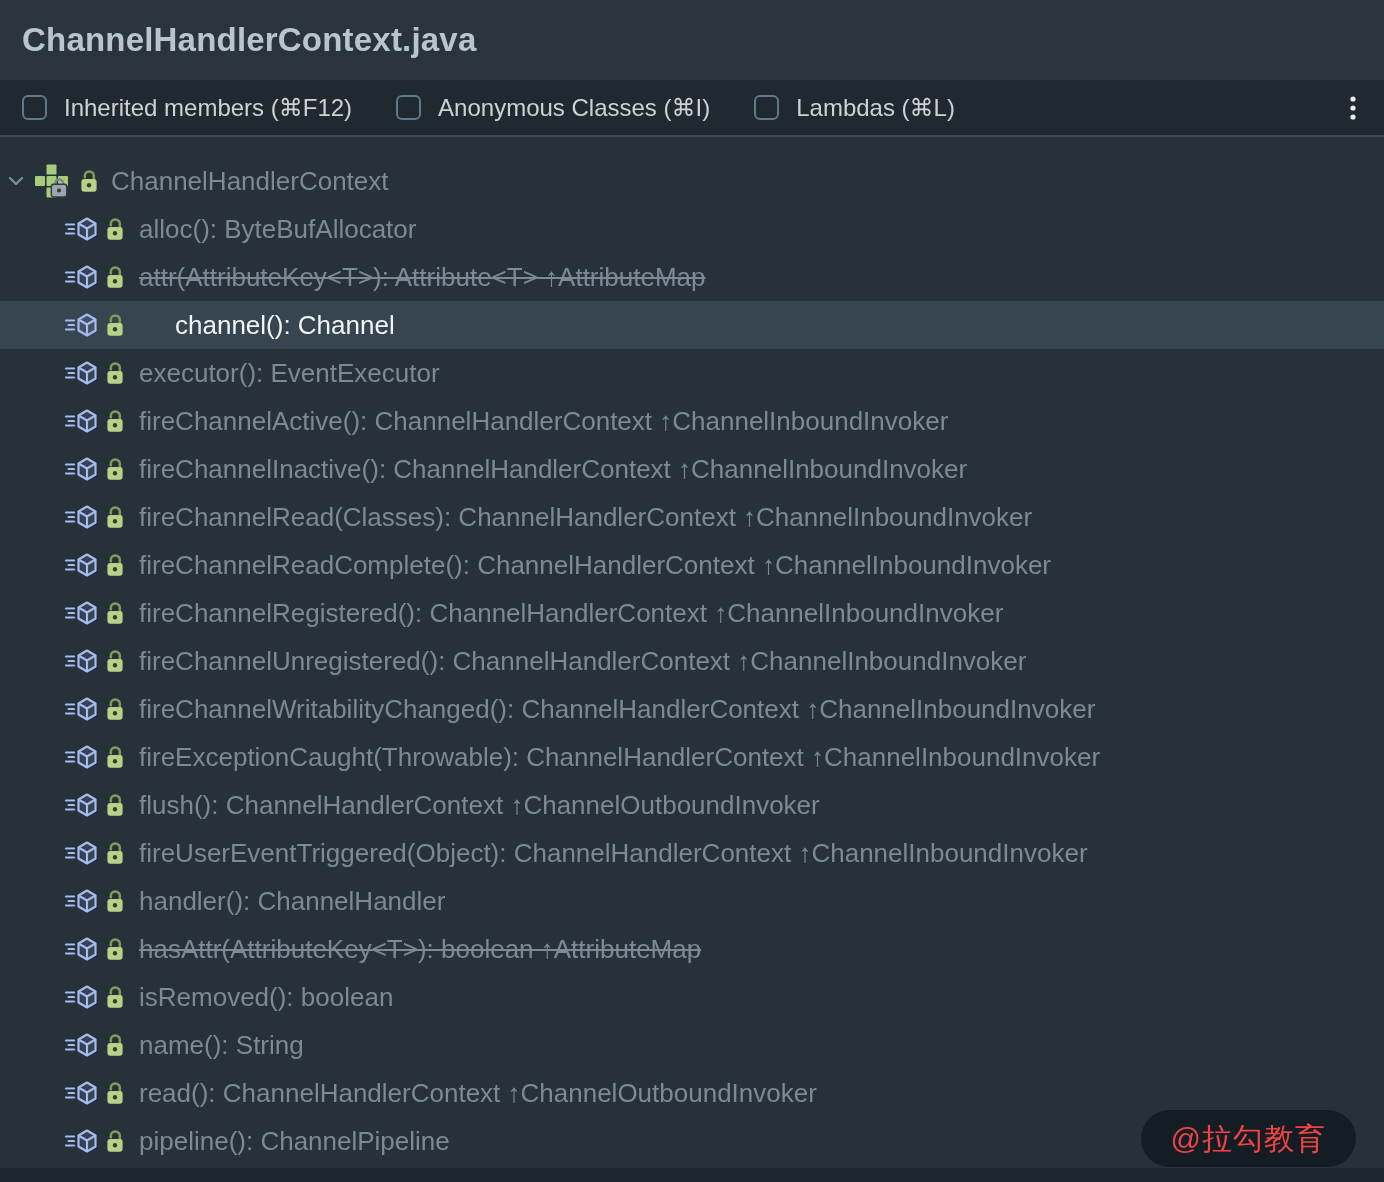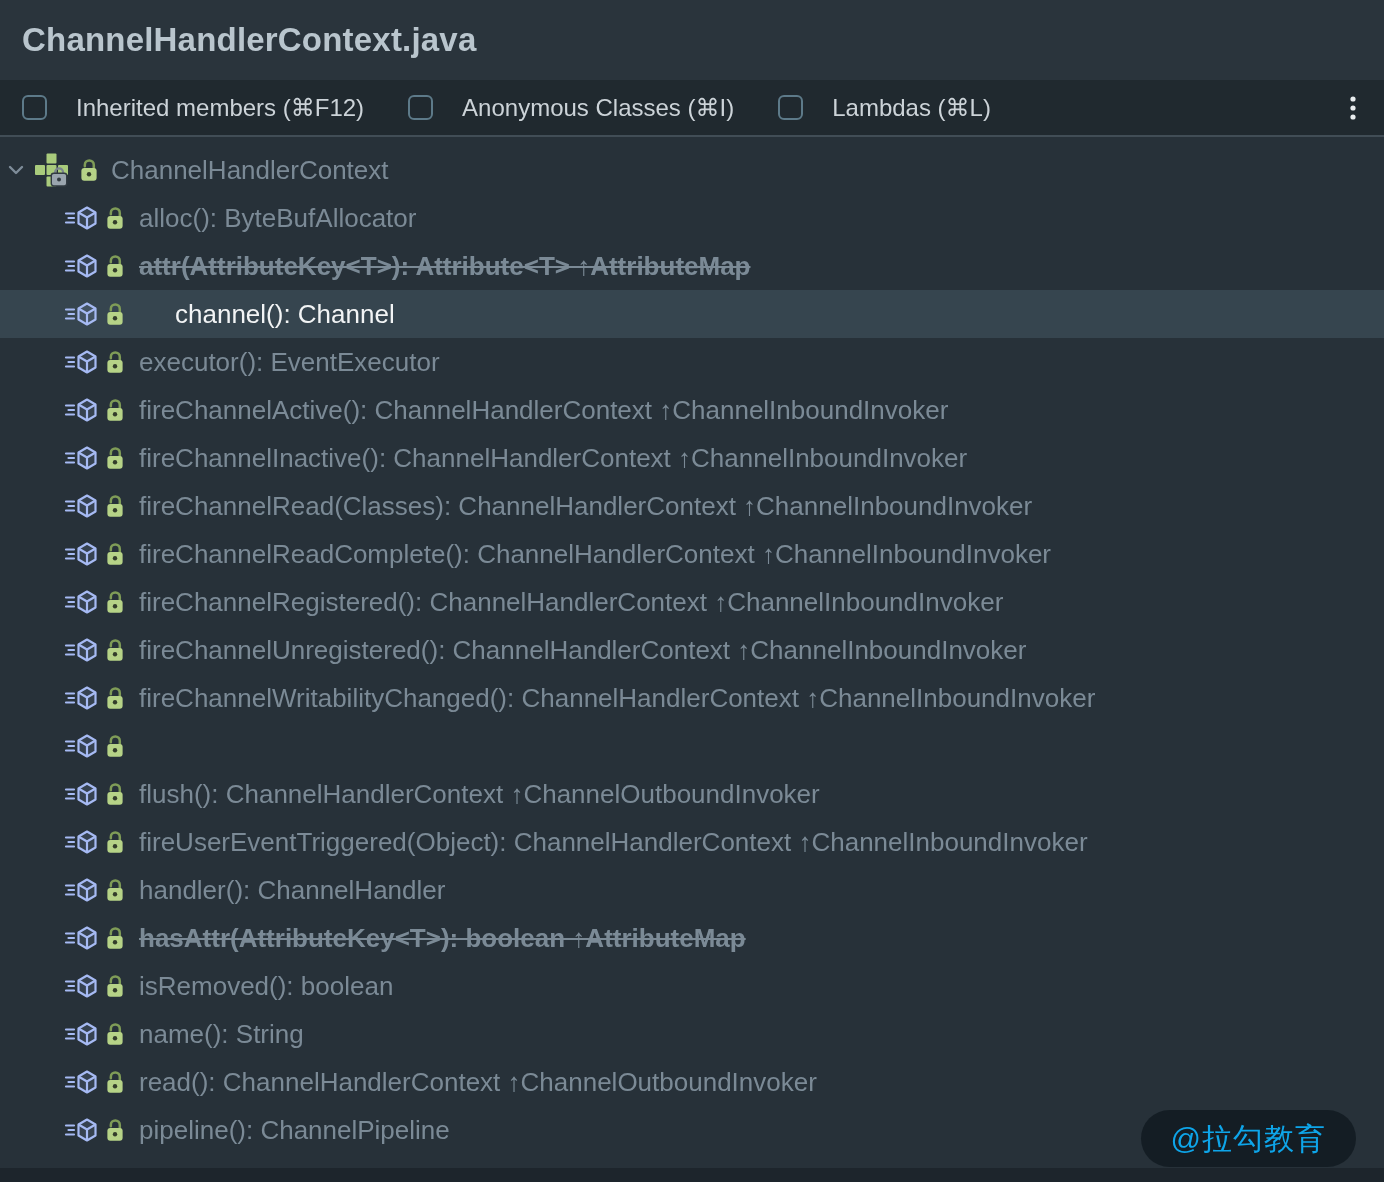--- a/index.html
+++ b/index.html
@@ -56,48 +56,48 @@
     cursor:default;
   }
   .checkbox{
     width:25px;height:25px;
     border:2.5px solid var(--checkbox-border);
     border-radius:6px;
     background:transparent;
     flex:0 0 auto;
   }
   .filter-label{
-    margin-left:29px;
+    margin-left:17px;
     font-size:24px;color:var(--toolbar-text);
     white-space:nowrap;
   }
   .kebab{
     margin-left:auto;margin-right:14px;
     display:flex;align-items:center;justify-content:center;
     width:34px;height:40px;
   }
 
   
   .tree{
     flex:1 1 auto;
     background:var(--list-bg);
-    padding-top:9px;
+    padding-top:20px;
     overflow:hidden;
   }
   .row{
     height:48px;
     display:flex;align-items:center;
     white-space:nowrap;
   }
   .row .label{
     font-size:26px;color:var(--row-text);
   }
   .row.selected{background:var(--selected-bg);}
   .row.selected .label{color:var(--selected-text);margin-left:36px;}
-  .row.deprecated .label{text-decoration:line-through;text-decoration-thickness:2px;font-weight:bold;}
+  .row.deprecated .label{text-decoration:line-through;text-decoration-thickness:2px;}
 
   .class-row{padding-left:4px;}
   .class-row .chevron{width:24px;height:24px;margin-right:6px;display:flex;align-items:center;justify-content:center;}
   .class-row .icon.interface{width:38px;height:36px;margin-right:8px;position:relative;display:flex;align-items:center;}
   .class-row .icon.lock{margin-right:13px;}
   .member{padding-left:64px;}
   .icon.method{width:34px;height:24px;margin-right:8px;display:flex;align-items:center;}
   .icon.lock{width:18px;height:24px;margin-right:15px;display:flex;align-items:center;}
   .icon svg{display:block;}
 
@@ -105,21 +105,21 @@
   .bottom-strip{
     position:absolute;left:0;right:0;bottom:0;height:14px;
     background:var(--bottom-strip);z-index:2;
   }
   .watermark{
     position:absolute;right:28px;bottom:15px;z-index:3;
     height:57px;line-height:57px;
     padding:0 30px;
     background:rgba(16,24,31,0.78);
     border-radius:29px;
-    font-size:30px;color:#0ea5e9;
+    font-size:30px;color:#ef4444;
     letter-spacing:1px;
   }
 </style>
 </head>
 <body>
 
 <div class="popup">
 
   <header class="title-bar">
     <h1>ChannelHandlerContext.java</h1>
@@ -384,20 +384,21 @@
         <path d="M14.5 6.5 L23 11.5 L31.5 6.5 M23 11.5 V22.5" stroke="#a6baf3" stroke-width="2.2" fill="none" stroke-linejoin="round"></path>
       </svg>
     </span>
     <span class="icon lock">
       <svg width="18" height="24" viewBox="0 0 17 23">
         <path d="M13.1 10 V6.6 a4.3 4.3 0 0 0 -8.6 0 V7.8" stroke="#7f9c57" stroke-width="2.4" fill="none" stroke-linecap="round"></path>
         <rect x="1.2" y="9.6" width="14.6" height="12.2" rx="2.8" fill="#b6d387"></rect>
         <circle cx="8.5" cy="15.6" r="2.1" fill="#333d2b"></circle>
       </svg>
     </span>
+    <span class="label">fireExceptionCaught(Throwable): ChannelHandlerContext ↑ChannelInboundInvoker</span>
   </div>
 
   <div class="row member">
     <span class="icon method">
       <svg width="34" height="24" viewBox="0 0 34 24">
         <path d="M2 7.5 H10 M4.5 12 H10 M2 16.5 H10" stroke="#a6baf3" stroke-width="2.2" fill="none" stroke-linecap="round"></path>
         <path d="M23 1.5 L31.5 6.5 V17.5 L23 22.5 L14.5 17.5 V6.5 Z" fill="rgba(166,186,243,0.12)" stroke="#a6baf3" stroke-width="2.2" stroke-linejoin="round"></path>
         <path d="M14.5 6.5 L23 11.5 L31.5 6.5 M23 11.5 V22.5" stroke="#a6baf3" stroke-width="2.2" fill="none" stroke-linejoin="round"></path>
       </svg>
     </span>

